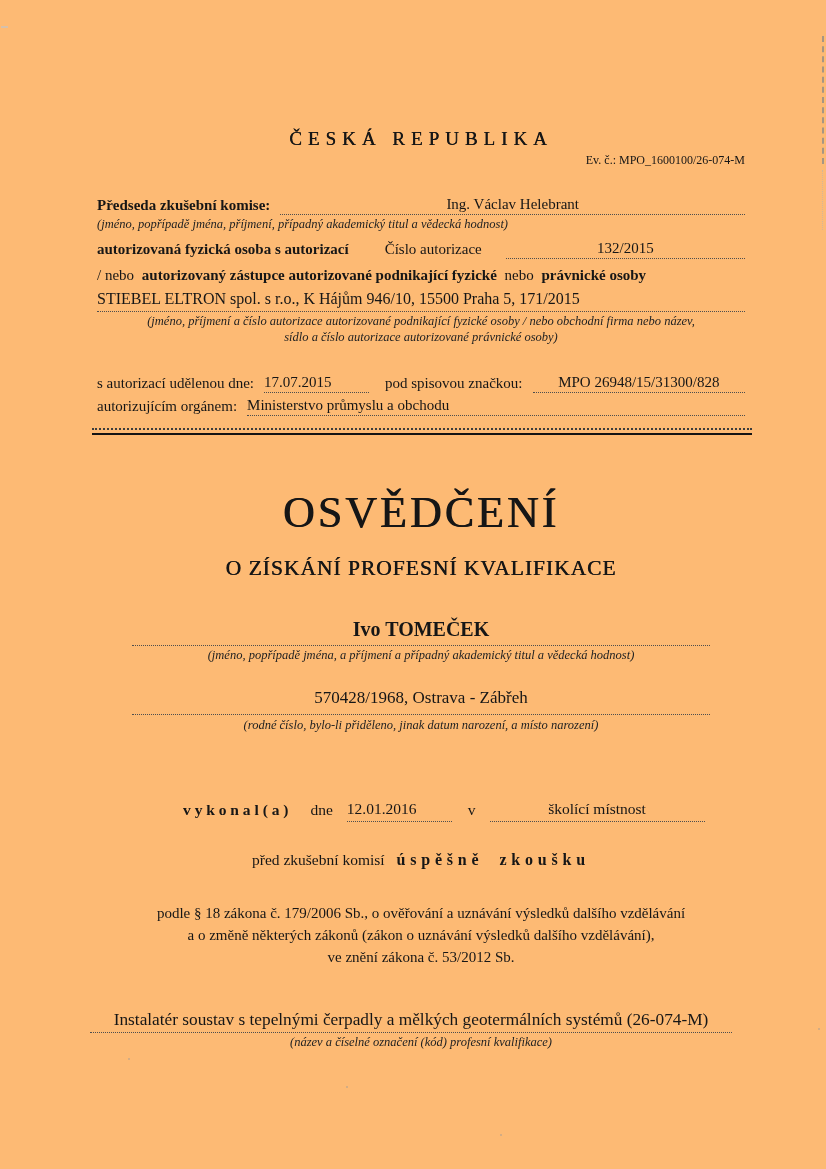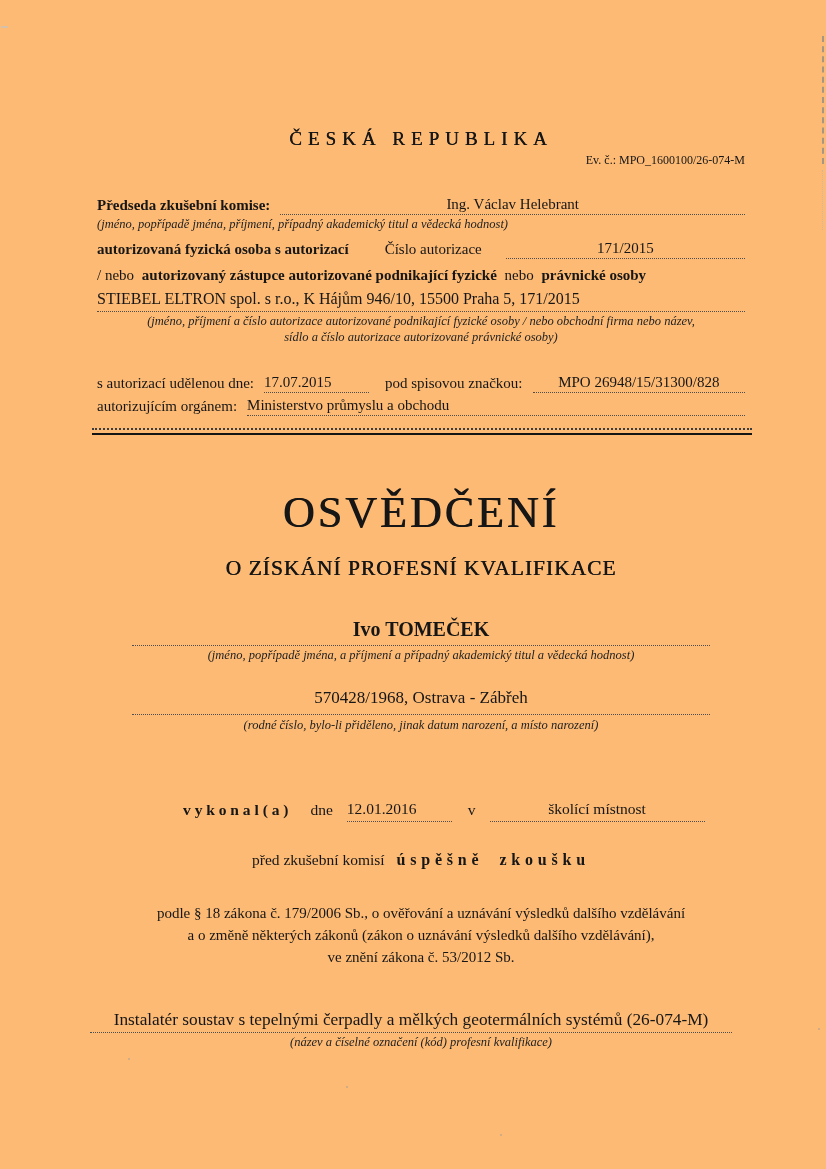--- a/index.html
+++ b/index.html
@@ -114,21 +114,21 @@
 
   <div class="row chairman-row">
     <span class="b nowrap">Předseda zkušební komise:</span>
     <span class="fill dotted tc ml10">Ing. Václav Helebrant</span>
   </div>
   <div class="note right chairman-note">(jméno, popřípadě jména, příjmení, případný akademický titul a vědecká hodnost)</div>
 
   <div class="row auth-row">
     <span class="b nowrap">autorizovaná fyzická osoba s autorizací</span>
     <span class="nowrap ml36">Číslo autorizace</span>
-    <span class="fill dotted tc ml24">171/2015</span>
+    <span class="fill dotted tc ml24">132/2015</span>
   </div>
 
   <div class="alt-line">
     <span style="margin-right: 4px;">/ nebo</span>
     <span class="b" style="margin-right: 4px;">autorizovaný zástupce autorizované podnikající fyzické</span>
     <span style="margin-right: 4px;">nebo</span>
     <span class="b">právnické osoby</span>
   </div>
 
   <div class="company">STIEBEL ELTRON spol. s r.o., K Hájům 946/10, 15500 Praha 5, 171/2015</div>

